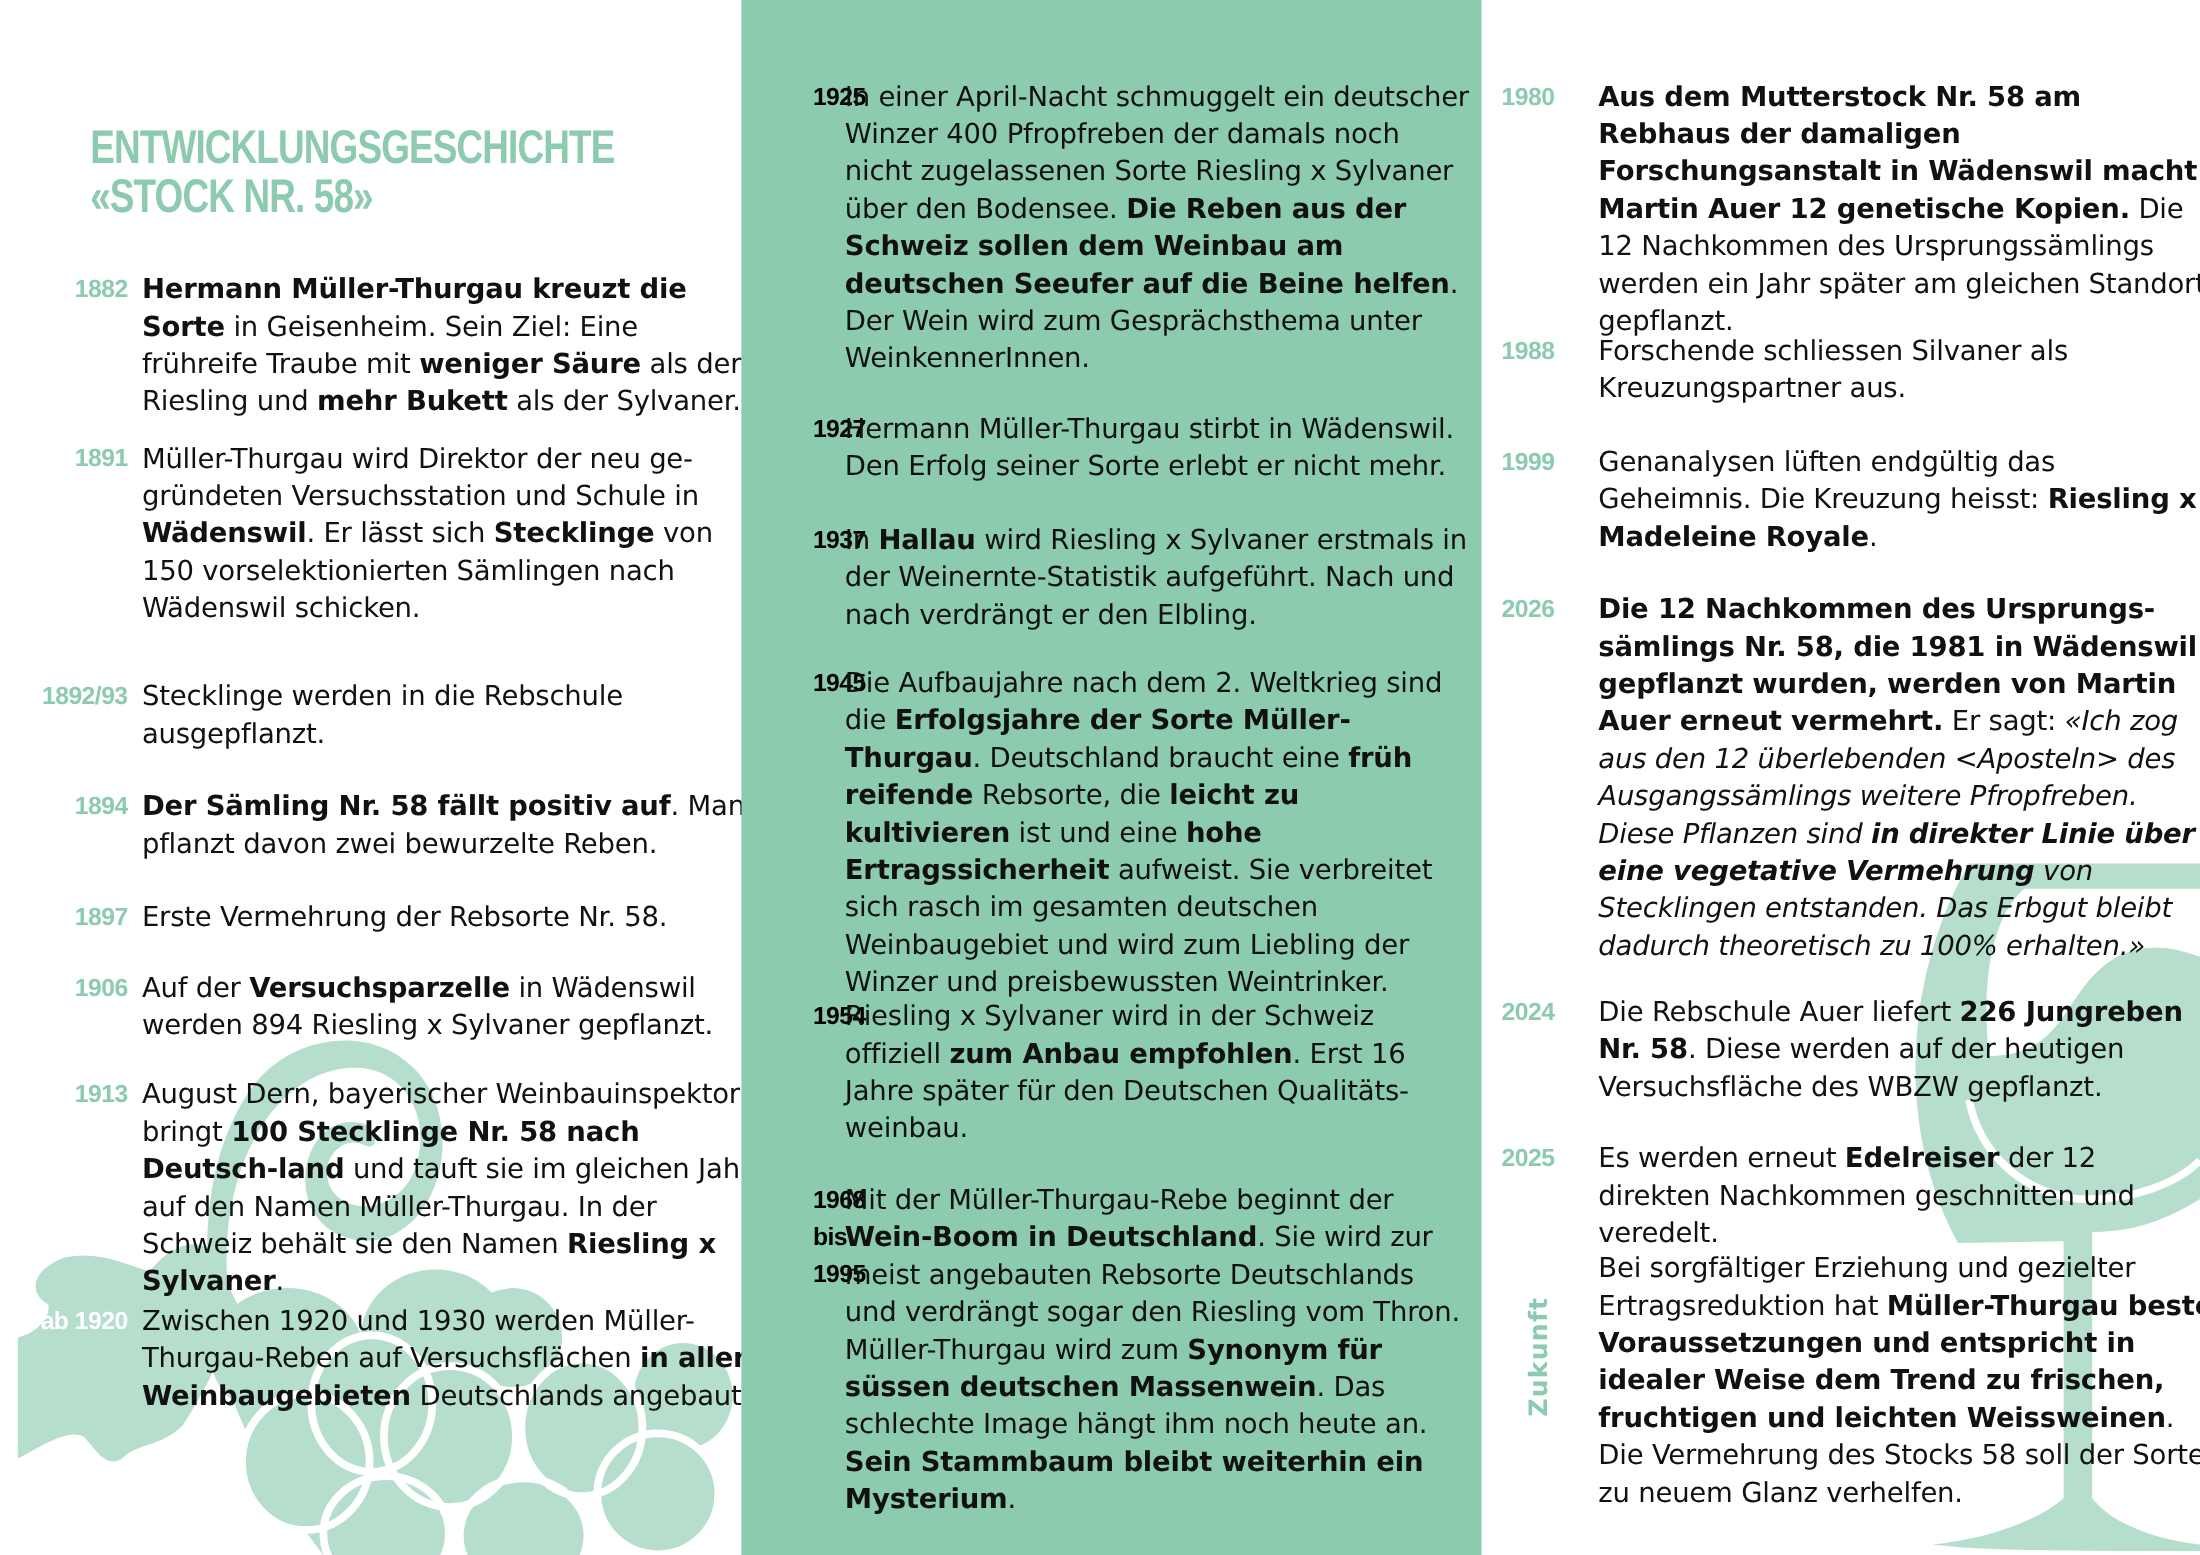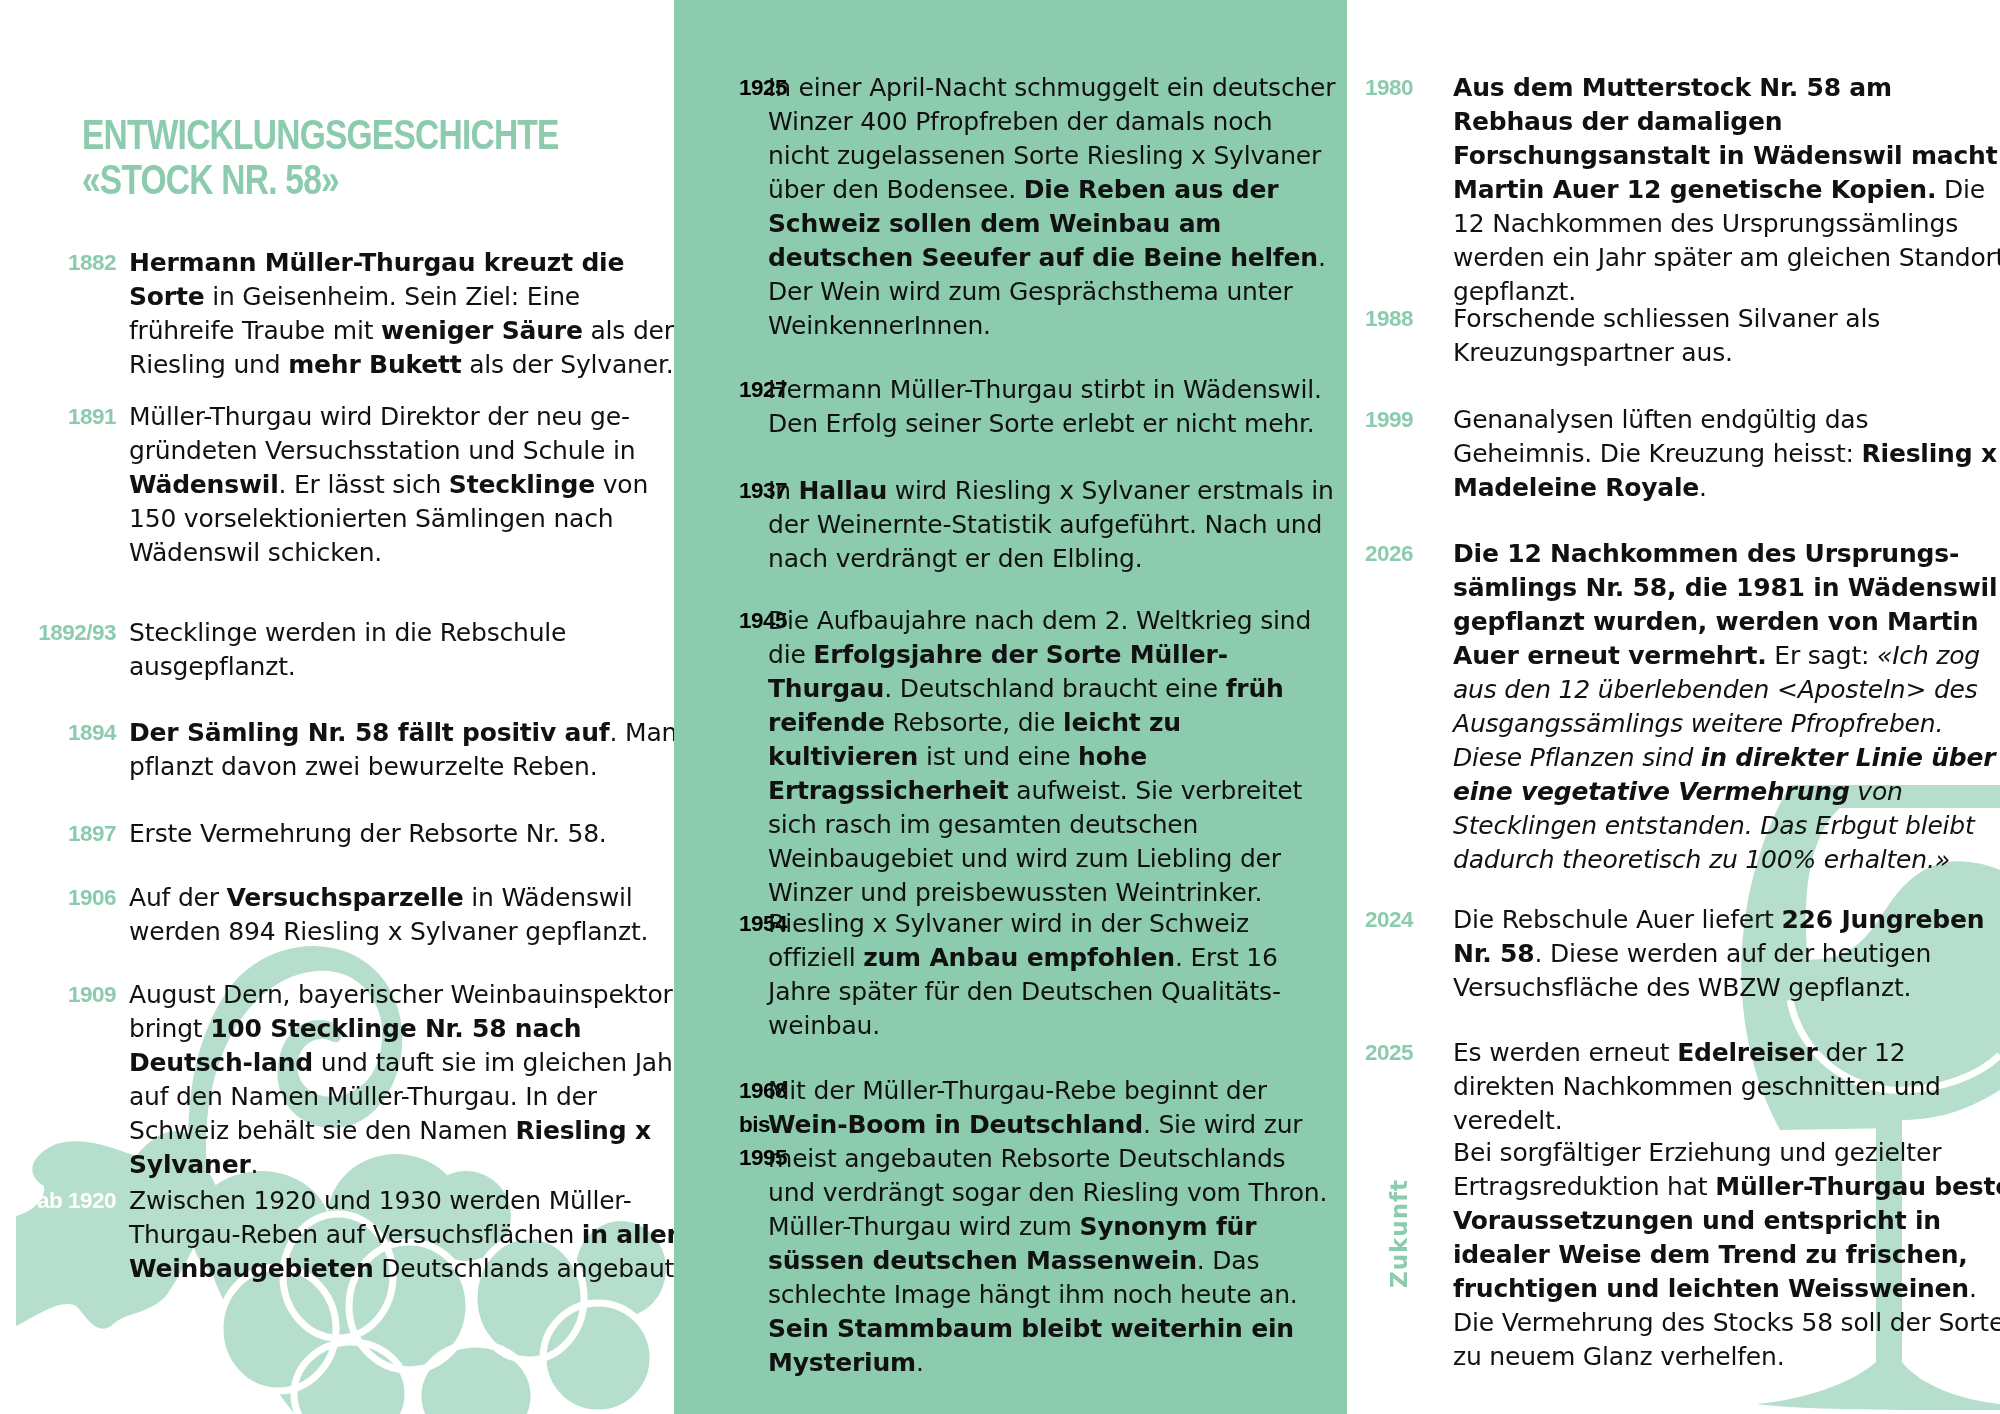--- a/index.html
+++ b/index.html
@@ -102,21 +102,21 @@
           <p><span>Erste Vermehrung der Rebsorte Nr. 58.</span></p>
         </div>
       </div>
       <div class="entry" style="top: 845px; left: 0px; width: 100%;">
         <div class="year">1906</div>
         <div class="text">
           <p><span>Auf der </span><b>Versuchsparzelle</b><span> in Wädenswil werden 894 Riesling x Sylvaner gepflanzt.</span></p>
         </div>
       </div>
       <div class="entry" style="top: 942px; left: 0px; width: 100%;">
-        <div class="year">1909</div>
+        <div class="year">1913</div>
         <div class="text">
           <p><span>August Dern, bayerischer Weinbauinspektor, bringt </span><b>100 Stecklinge Nr. 58 nach Deutsch-land</b><span> und tauft sie im gleichen Jahr auf den Namen Müller-Thurgau. In der Schweiz behält sie den Namen </span><b>Riesling x Sylvaner</b><span>.</span></p>
         </div>
       </div>
       <div class="entry" style="top: 1148px; left: 0px; width: 100%;">
         <div class="year white">ab 1920</div>
         <div class="text">
           <p><span>Zwischen 1920 und 1930 werden Müller-Thurgau-Reben auf Versuchsflächen </span><b>in allen Weinbaugebieten</b><span> Deutschlands angebaut.</span></p>
         </div>
       </div>

